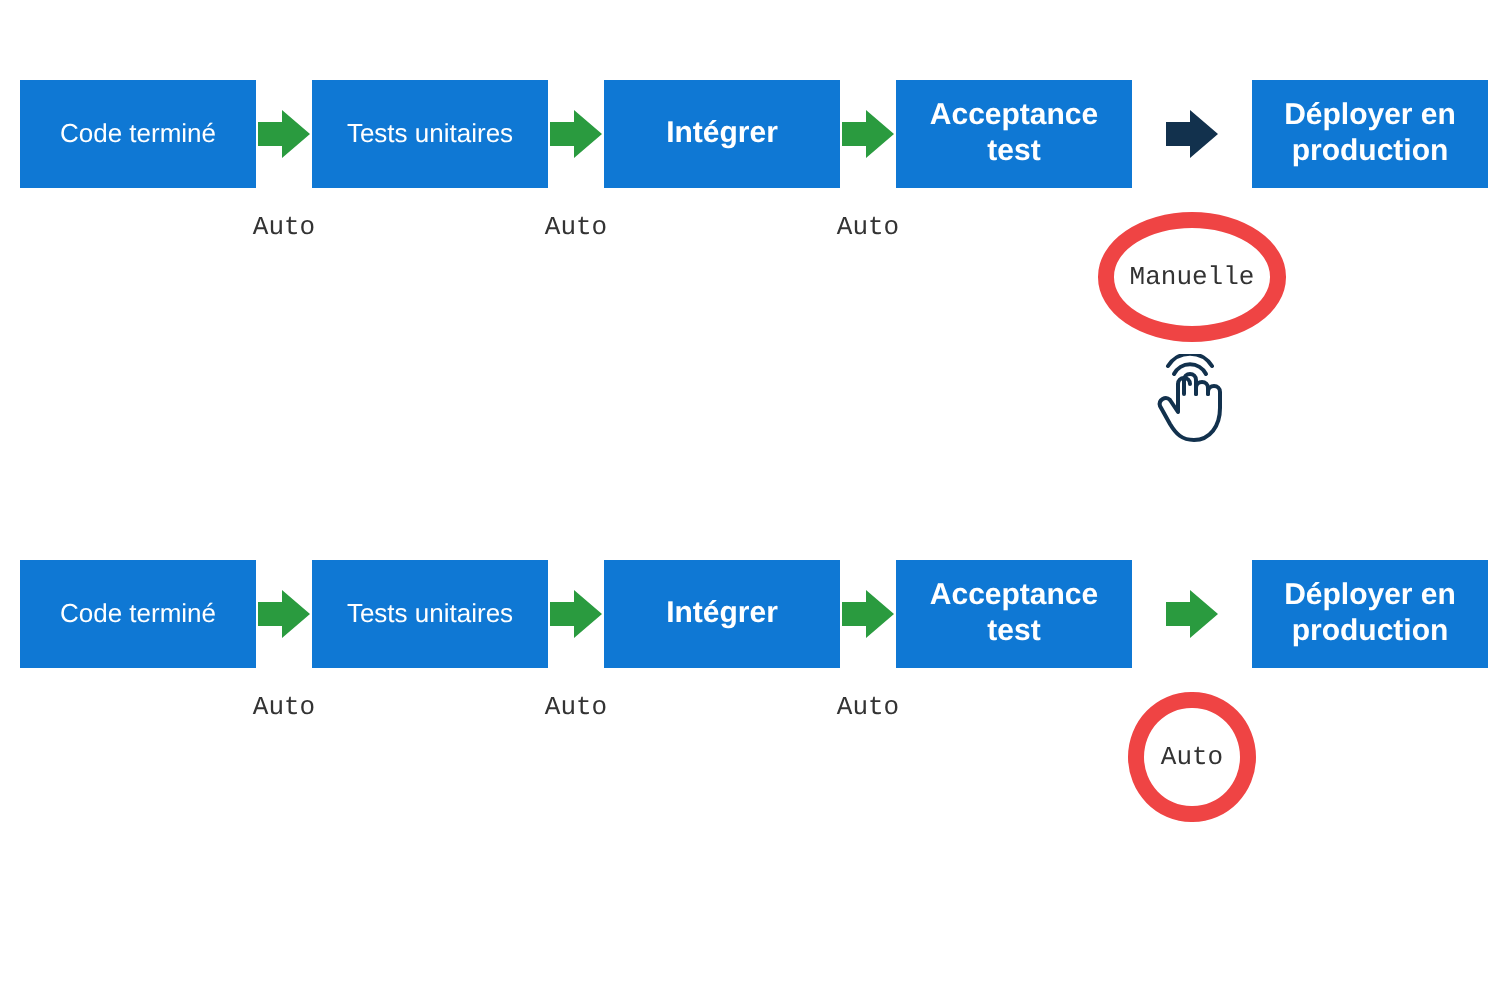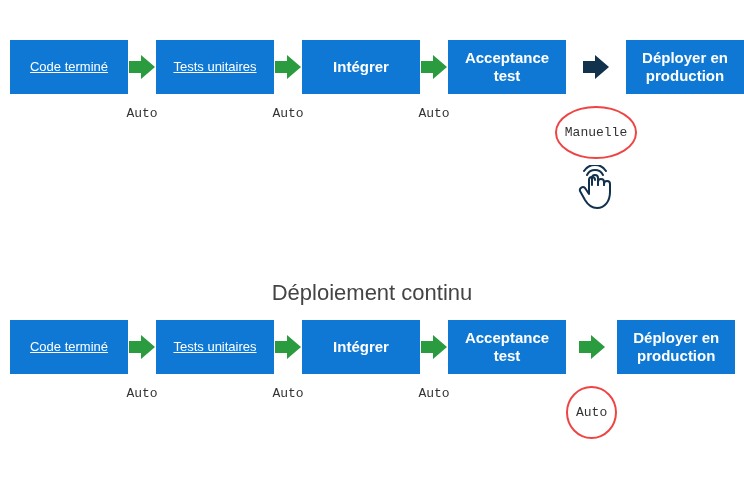--- a/index.html
+++ b/index.html
@@ -31,36 +31,36 @@
     color: #fff;
     width: 118px;
     height: 54px;
     display: flex;
     align-items: center;
     justify-content: center;
     text-align: center;
     line-height: 1.2;
     padding: 4px;
   }
-  .box.sm { font-size: 13px; font-weight: 400; text-decoration: underline; }
+  .box.sm { font-size: 13px; font-weight: 400; }
   .box.md { font-size: 15px; font-weight: 600; }
   .oval { border: 2px solid #e2673e; border-radius: 50%; }
   .arrow-wrap { width: 28px; display: flex; flex-direction: column; align-items: center; font-family: Liberation Mono, monospace; }
   .arrow-slot { height: 54px; display: flex; align-items: center; justify-content: center; }
   .arrow-green { fill: #2a9b3f; }
   .arrow-dark  { fill: #12314d; }
   .hand-svg { margin-top: 6px; }
   .arrow-label {
     font-size: 13px;
     color: #333;
     margin-top: 12px;
     padding: 0 6px;
   }
   .arrow-label.oval {
-    border: 2px solid #ef4444;
+    border: 8px solid #ef4444;
     border-radius: 50%;
     padding: 17px 8px;
   }
 </style>
 </head>
 <body>
 
 <div class="section" style="top:40px">
   <div class="pipeline">
     <div class="step">
@@ -116,21 +116,20 @@
         </g>
       </svg>
     </div>
     <div class="step">
       <div class="box md">Déployer en production</div>
     </div>
   </div>
 </div>
 
 <div class="section" style="top:280px">
-  <div class="section-title title-dark">Déploiement continu</div>
   <div class="pipeline">
     <div class="step">
       <div class="box sm">Code terminé</div>
     </div>
     <div class="arrow-wrap">
       <div class="arrow-slot">
           <svg width="26" height="24" viewBox="0 0 26 24">
             <path class="arrow-green" d="M0 6 H12 V0 L26 12 L12 24 V18 H0 Z"></path>
           </svg>
         </div>

